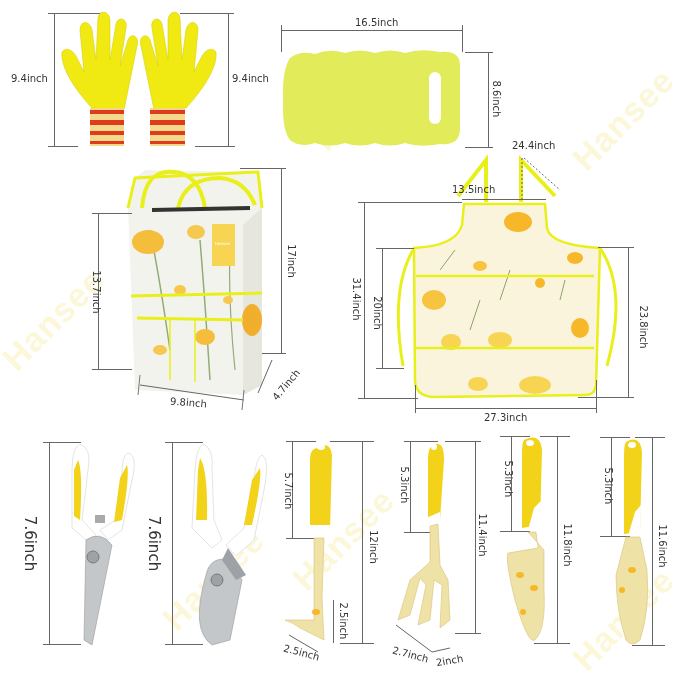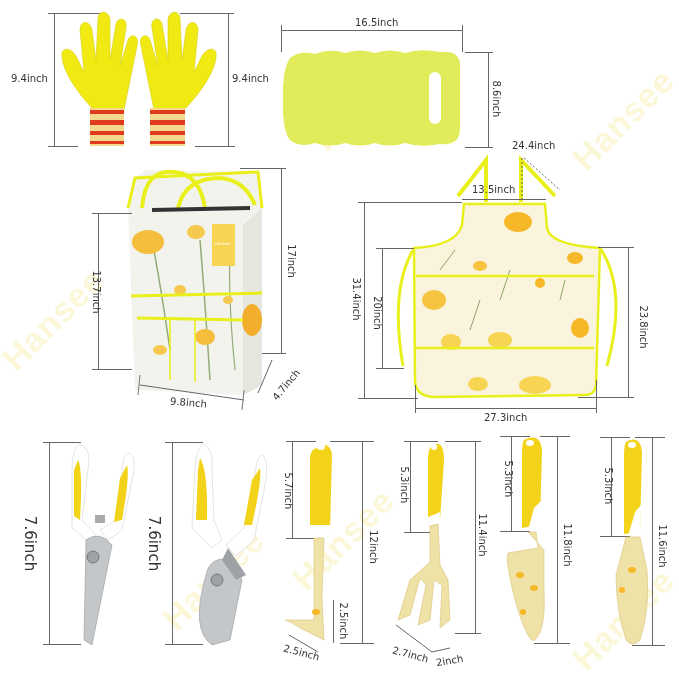--- a/index.html
+++ b/index.html
@@ -154,21 +154,21 @@
 
       <line x1="416" y1="276" x2="594" y2="276" stroke="#e9ef1a" stroke-width="2.5"></line>
       <line x1="416" y1="348" x2="594" y2="348" stroke="#e9ef1a" stroke-width="2.5"></line>
 
       <path d="M522 158 L522 200" stroke="#444" stroke-width="0.8" stroke-dasharray="2,2" fill="none"></path>
       <path d="M524 158 L560 190" stroke="#444" stroke-width="0.8" stroke-dasharray="2,2" fill="none"></path>
     </svg>
     <div class="lbl" style="left:512px;top:141px;">24.4inch</div>
 
     <div class="hl" style="left:462px;top:199px;width:84px;"></div>
-    <div class="lbl" style="left:472px;top:185px;">13.5inch</div>
+    <div class="lbl" style="left:452px;top:185px;">13.5inch</div>
 
     <div class="vl" style="left:364px;top:202px;height:196px;"></div>
     <div class="hl" style="left:358px;top:202px;width:104px;"></div>
     <div class="hl" style="left:358px;top:398px;width:60px;"></div>
     <div class="lbl vt" style="left:334px;top:294px;">31.4inch</div>
 
     <div class="vl" style="left:382px;top:248px;height:120px;"></div>
     <div class="hl" style="left:376px;top:248px;width:38px;"></div>
     <div class="hl" style="left:376px;top:368px;width:28px;"></div>
     <div class="lbl vt" style="left:360px;top:308px;">20inch</div>

